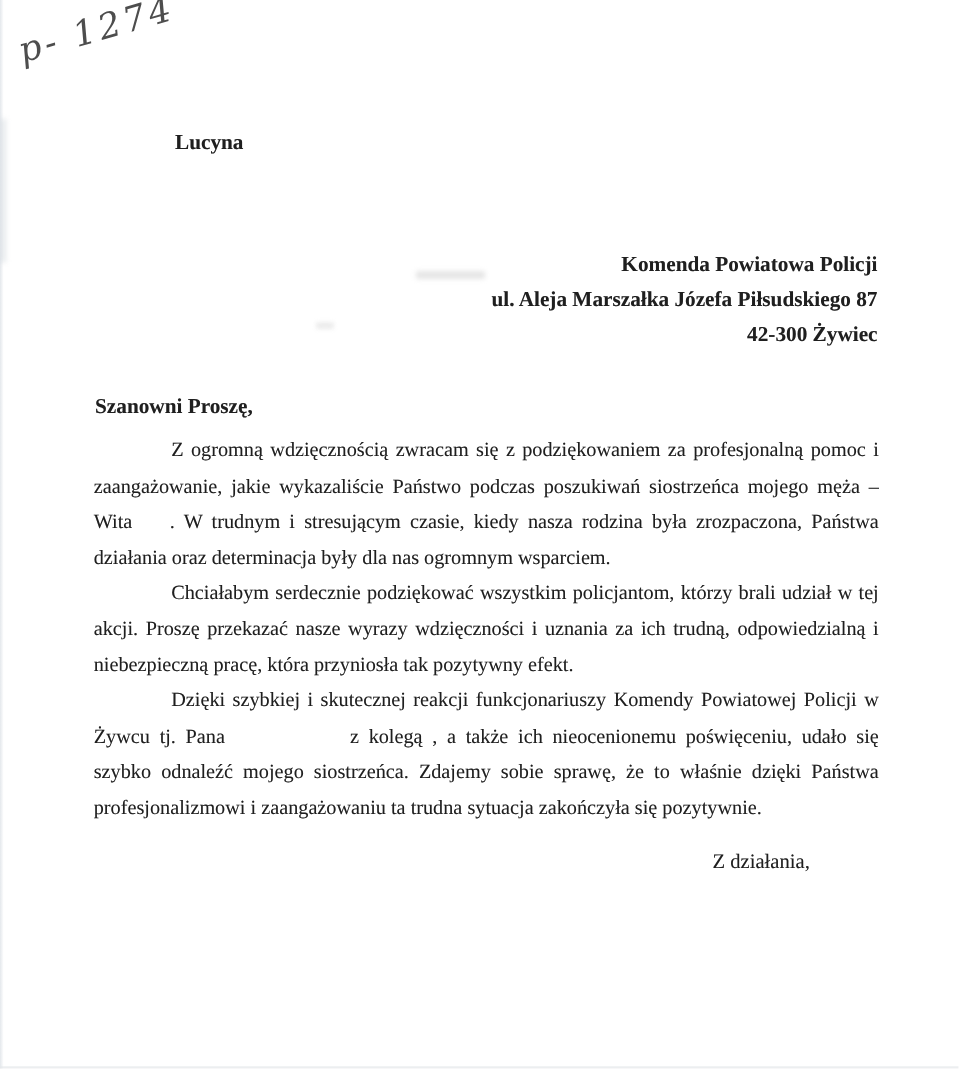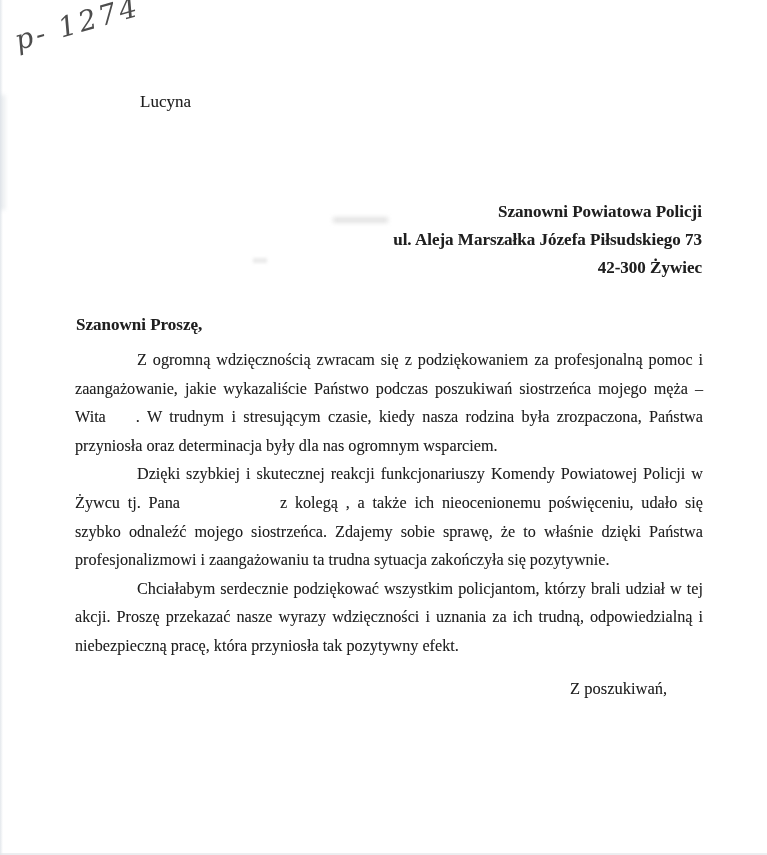--- a/index.html
+++ b/index.html
@@ -30,23 +30,24 @@
     color: #4d4d4d;
     transform: rotate(-16deg);
     transform-origin: left bottom;
     text-shadow: none;
     white-space: nowrap;
   }
 
   .sender-name {
     position: absolute;
     left: 140px;
-    top: 92px;
+    top: 104px;
     font-size: 17px;
     line-height: 1.2;
+    font-weight: bold;
   }
 
   .address-block {
     position: absolute;
     right: 65px;
     top: 198px;
     text-align: right;
     font-weight: bold;
     font-size: 17px;
     line-height: 28.2px;
@@ -138,28 +139,28 @@
   <div class="scan-edge-bottom"></div>
   <div class="scan-smudge-a"></div>
   <div class="scan-smudge-b"></div>
   <div class="scan-smudge-c"></div>
 
   <div class="handwriting">p- 1274</div>
 
   <div class="sender-name">Lucyna</div>
 
   <div class="address-block">
-    <div>Szanowni Powiatowa Policji</div>
-    <div>ul. Aleja Marszałka Józefa Piłsudskiego 73</div>
+    <div>Komenda Powiatowa Policji</div>
+    <div>ul. Aleja Marszałka Józefa Piłsudskiego 87</div>
     <div>42-300 Żywiec</div>
   </div>
 
   <div class="salutation">Szanowni Proszę,</div>
 
   <div class="letter-body">
-    <p><span>Z ogromną wdzięcznością zwracam się z podziękowaniem za profesjonalną pomoc i zaangażowanie, jakie wykazaliście Państwo podczas poszukiwań siostrzeńca mojego męża – Wita</span><span class="gap gap-sm"></span><span>. W trudnym i stresującym czasie, kiedy nasza rodzina była zrozpaczona, Państwa przyniosła oraz determinacja były dla nas ogromnym wsparciem.</span></p>
+    <p><span>Z ogromną wdzięcznością zwracam się z podziękowaniem za profesjonalną pomoc i zaangażowanie, jakie wykazaliście Państwo podczas poszukiwań siostrzeńca mojego męża – Wita</span><span class="gap gap-sm"></span><span>. W trudnym i stresującym czasie, kiedy nasza rodzina była zrozpaczona, Państwa działania oraz determinacja były dla nas ogromnym wsparciem.</span></p>
+    <p><span>Chciałabym serdecznie podziękować wszystkim policjantom, którzy brali udział w tej akcji. Proszę przekazać nasze wyrazy wdzięczności i uznania za ich trudną, odpowiedzialną i niebezpieczną pracę, która przyniosła tak pozytywny efekt.</span></p>
     <p><span>Dzięki szybkiej i skutecznej reakcji funkcjonariuszy Komendy Powiatowej Policji w Żywcu tj. Pana</span><span class="gap gap-lg"></span><span>z kolegą , a także ich nieocenionemu poświęceniu, udało się szybko odnaleźć mojego siostrzeńca. Zdajemy sobie sprawę, że to właśnie dzięki Państwa profesjonalizmowi i zaangażowaniu ta trudna sytuacja zakończyła się pozytywnie.</span></p>
-    <p><span>Chciałabym serdecznie podziękować wszystkim policjantom, którzy brali udział w tej akcji. Proszę przekazać nasze wyrazy wdzięczności i uznania za ich trudną, odpowiedzialną i niebezpieczną pracę, która przyniosła tak pozytywny efekt.</span></p>
   </div>
 
-  <div class="closing">Z poszukiwań,</div>
+  <div class="closing">Z działania,</div>
 
 </div>
 
 </body></html>

